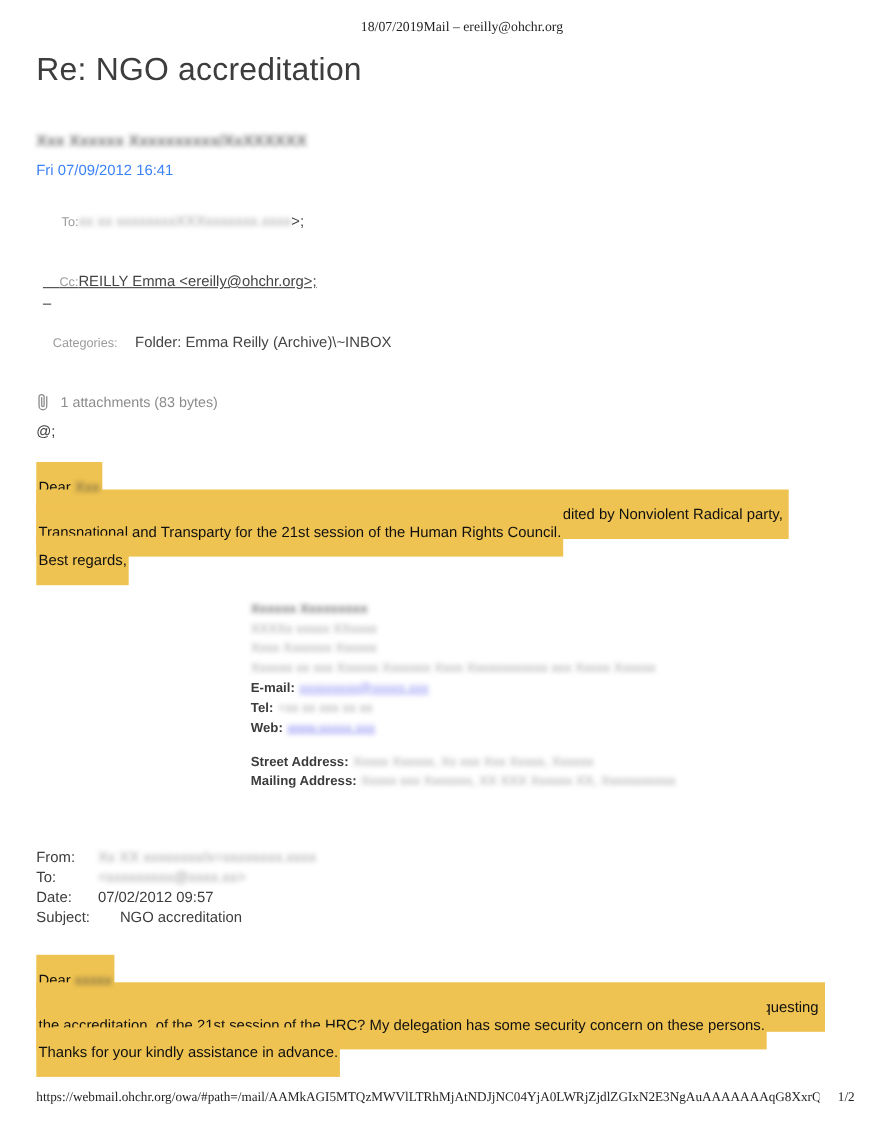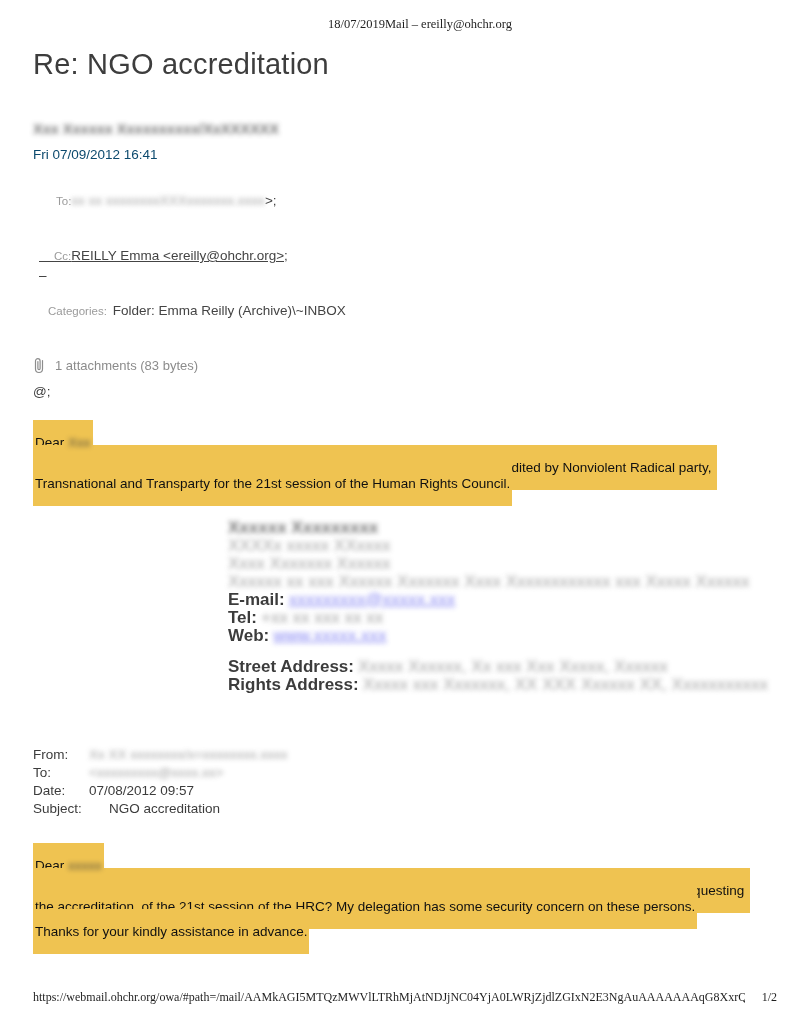--- a/index.html
+++ b/index.html
@@ -25,26 +25,26 @@
     white-space:nowrap;
   }
   .print-footer .pf-url { overflow:hidden; max-width:712px; }
 
   
   .title {
     margin-top:16px; font-size:29px; font-weight:300;
     color:#3d3d3d; letter-spacing:.2px;
   }
   .sender { margin-top:40px; font-size:14.5px; font-weight:600; color:#4a4a4a; }
-  .sent-date { margin-top:10px; font-size:13.5px; color:#0c4a6e; }
+  .sent-date { margin-top:10px; font-size:13.5px; color:#3b82f6; }
 
   .meta-row { margin-top:16px; font-size:13.5px; color:#444; white-space:pre-wrap; }
   .meta-row.tight { margin-top:10px; }
   .meta-label { font-size:11.5px; color:#9b9b9b; }
-  .meta-label.pad { padding-right:6px; }
+  .meta-label.pad { padding-right:16px; }
 
   .attach-row { margin-top:24px; display:flex; align-items:center; font-size:13px; color:#8c8c8c;text-align:center; }
   .attach-row svg { margin-right:10px; display:block; }
   .at-sign { margin-top:10px; font-size:13.5px; color:#3c3c3c; }
 
   
   .redacted { filter:blur(2.6px); opacity:.82; user-select:none; }
   .redacted.gray { color:#8f8f8f; }
   .redacted.dark { color:#555; }
   .redacted.link { color:#6b6bf0; text-decoration:underline; }
@@ -53,21 +53,21 @@
   
   .msg { font-size:13.5px; color:#101010; line-height:1.2; }
   .msg p { margin-top:9px; white-space:pre-wrap; }
   .hl {
     background:#efc351;
     box-decoration-break:clone; -webkit-box-decoration-break:clone;
     padding:15px 2px;
   }
 
   
-  .signature { margin-top:26px; margin-left:195px; font-size:17px; line-height:18px; color:#4a4a4a; }
+  .signature { margin-top:26px; margin-left:195px; font-size:12px; line-height:18px; color:#4a4a4a; }
   .sig-line { white-space:nowrap; }
   .sig-line.bold { font-weight:700; }
   .sig-label { font-weight:700; color:#3c3c3c; padding-right:4px; }
   .sig-gap { height:13px; }
 
   
   .quoted { margin-top:52px; font-size:13.5px; line-height:18px; color:#3c3c3c; }
   .q-row { display:flex; }
   .q-label { flex:0 0 56px; }
   .q-label.wide { flex-basis:76px; }
@@ -107,20 +107,21 @@
       <path d="M9.5 3.5 v8.5 a3.5 3.5 0 0 1 -7 0 v-8 a2.3 2.3 0 0 1 4.6 0 v7.5 a1.1 1.1 0 0 1 -2.2 0 v-7" fill="none" stroke="#8c8c8c" stroke-width="1.2" stroke-linecap="round"></path>
     </svg>
     <span>1 attachments (83 bytes)</span>
   </div>
 
   <div class="at-sign">@;</div>
 
   <div class="msg" style="margin-top:36px;">
     <p style="margin-top:0;"><span class="hl"><span>Dear </span><span class="redacted on-hl">Xxx</span></span></p>
     <p><span class="hl">As per your request, kindly be advised that Dolkun Isa and He Geng were accredited by Nonviolent Radical party, Transnational and Transparty for the 21st session of the Human Rights Council.</span></p>
+    <p><span class="hl">Best regards,</span></p>
   </div>
 
   <div class="signature">
     <div class="sig-line bold"><span class="redacted dark">Xxxxxx Xxxxxxxxx</span></div>
     <div class="sig-line"><span class="redacted gray">XXXXx xxxxx XXxxxx</span></div>
     <div class="sig-line"><span class="redacted gray">Xxxx Xxxxxxx Xxxxxx</span></div>
     <div class="sig-line"><span class="redacted gray">Xxxxxx xx xxx Xxxxxx Xxxxxxx Xxxx Xxxxxxxxxxxx xxx Xxxxx Xxxxxx</span></div>
     <div class="sig-line">
       <span class="sig-label">E-mail:</span><span class="redacted link">xxxxxxxxx@xxxxx.xxx</span>
     </div>
@@ -128,36 +129,36 @@
       <span class="sig-label">Tel:</span><span class="redacted gray">+xx xx xxx xx xx</span>
     </div>
     <div class="sig-line">
       <span class="sig-label">Web:</span><span class="redacted link">www.xxxxx.xxx</span>
     </div>
     <div class="sig-gap"></div>
     <div class="sig-line">
       <span class="sig-label">Street Address:</span><span class="redacted gray">Xxxxx Xxxxxx, Xx xxx Xxx Xxxxx, Xxxxxx</span>
     </div>
     <div class="sig-line">
-      <span class="sig-label">Rights Address:</span><span class="redacted gray">Xxxxx xxx Xxxxxxx, XX XXX Xxxxxx XX, Xxxxxxxxxxx</span>
+      <span class="sig-label">Mailing Address:</span><span class="redacted gray">Xxxxx xxx Xxxxxxx, XX XXX Xxxxxx XX, Xxxxxxxxxxx</span>
     </div>
   </div>
 
   <div class="quoted">
     <div class="q-row">
       <span class="q-label">From:</span>
       <span class="redacted gray">Xx XX xxxxxxxx/x=xxxxxxxx.xxxx</span>
     </div>
     <div class="q-row">
       <span class="q-label">To:</span>
       <span class="redacted gray">&lt;xxxxxxxxx@xxxx.xx&gt;</span>
     </div>
     <div class="q-row">
       <span class="q-label">Date:</span>
-      <span>07/08/2012 09:57</span>
+      <span>07/02/2012 09:57</span>
     </div>
     <div class="q-row">
       <span class="q-label wide">Subject:</span>
       <span>NGO accreditation</span>
     </div>
   </div>
 
   <div class="msg" style="margin-top:40px;">
     <p style="margin-top:0;"><span class="hl"><span>Dear </span><span class="redacted on-hl">xxxxx</span></span></p>
     <p><span class="hl">Following the usual practice, could you kindly heip me to check whether the persons on the attached list are requesting the accreditation  of the 21st session of the HRC? My delegation has some security concern on these persons.</span></p>

